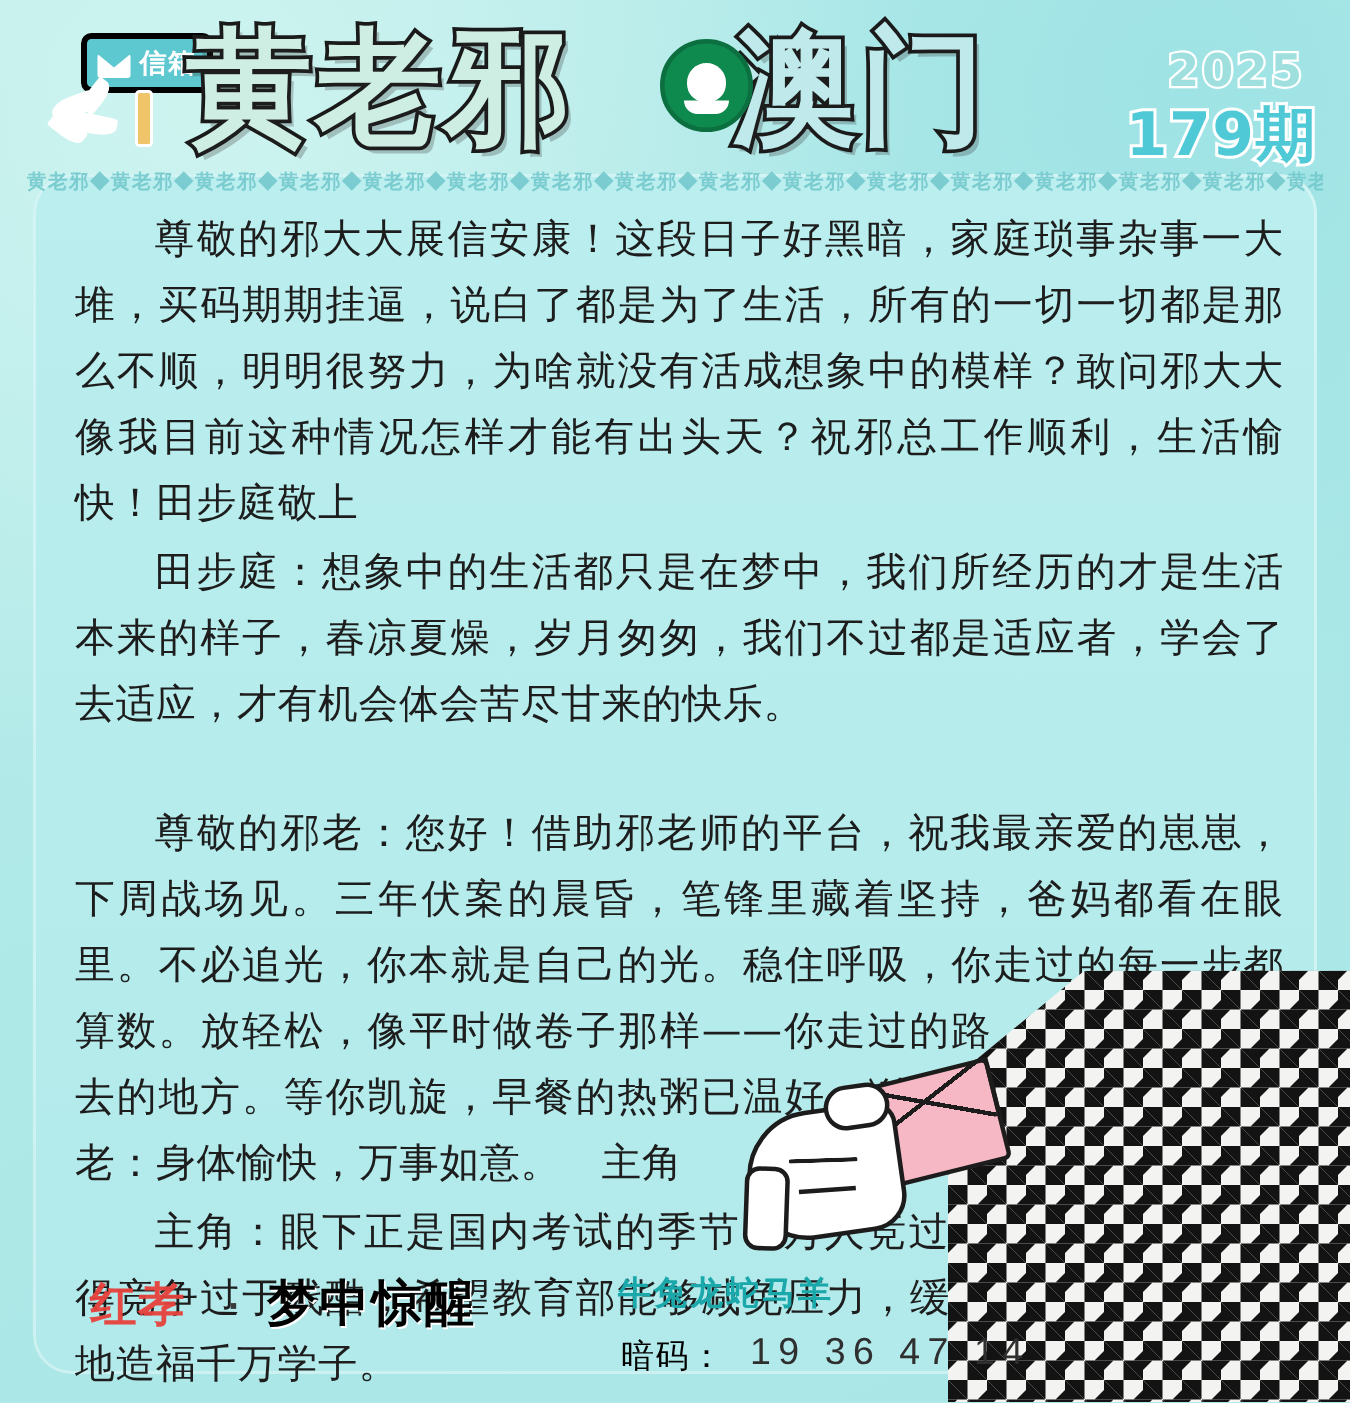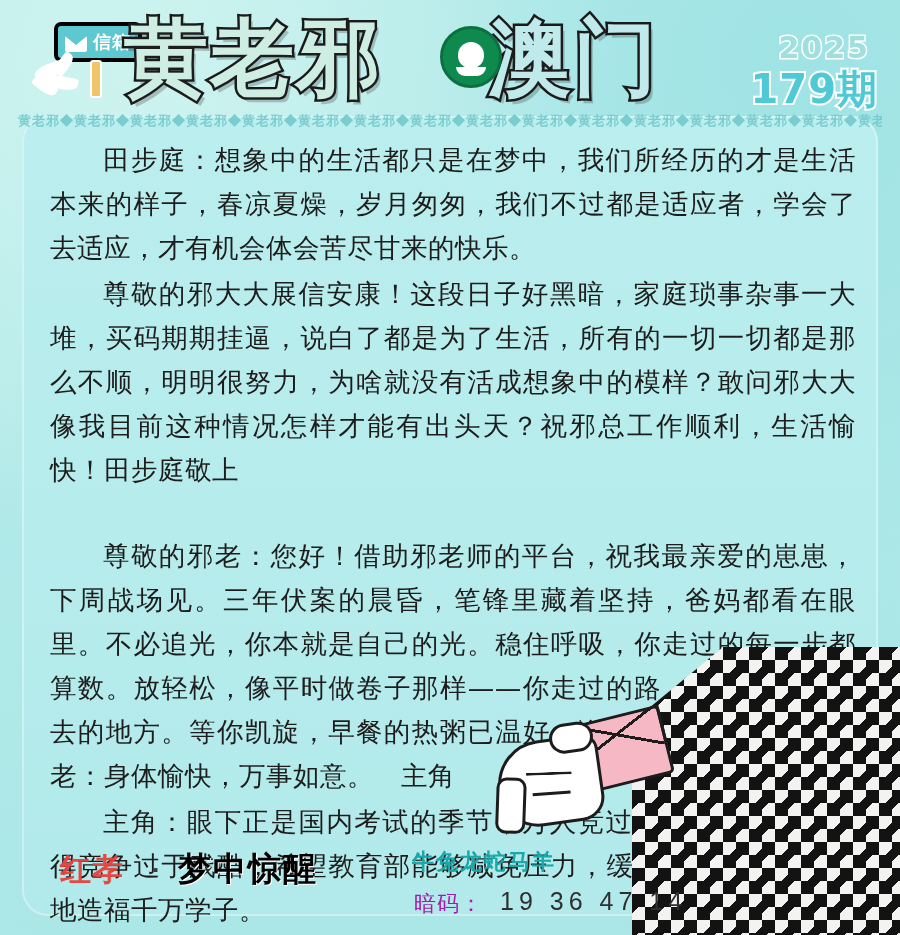--- a/index.html
+++ b/index.html
@@ -280,21 +280,21 @@
     color: #1aa8ab;
     font-family: "DejaVu Sans", sans-serif;
     letter-spacing: 2px;
     text-align: right;
   }
   .f-code-label {
     position: absolute;
     left: 414px;
     top: 44px;
     font-size: 22px;
-    color: #a21caf;
+    color: #000000;
     letter-spacing: 1px;
   }
   .f-code-nums {
     position: absolute;
     left: 500px;
     top: 42px;
     font-size: 25px;
     color: #2f2f2f;
     font-family: Liberation Sans, sans-serif;
     letter-spacing: 5px;
@@ -432,22 +432,22 @@
 
     <div class="lotus-emblem"></div>
 
     <div class="issue-year">2025</div>
     <div class="issue-no">179期</div>
   </div>
 
   <div class="ticker">黄老邪◆黄老邪◆黄老邪◆黄老邪◆黄老邪◆黄老邪◆黄老邪◆黄老邪◆黄老邪◆黄老邪◆黄老邪◆黄老邪◆黄老邪◆黄老邪◆黄老邪◆黄老邪◆黄老邪</div>
 
   <div class="content">
+    <p class="para indent">尊敬的邪大大展信安康！这段日子好黑暗，家庭琐事杂事一大堆，买码期期挂逼，说白了都是为了生活，所有的一切一切都是那么不顺，明明很努力，为啥就没有活成想象中的模样？敢问邪大大像我目前这种情况怎样才能有出头天？祝邪总工作顺利，生活愉快！田步庭敬上</p>
     <p class="para indent">田步庭：想象中的生活都只是在梦中，我们所经历的才是生活本来的样子，春凉夏燥，岁月匆匆，我们不过都是适应者，学会了去适应，才有机会体会苦尽甘来的快乐。</p>
-    <p class="para indent">尊敬的邪大大展信安康！这段日子好黑暗，家庭琐事杂事一大堆，买码期期挂逼，说白了都是为了生活，所有的一切一切都是那么不顺，明明很努力，为啥就没有活成想象中的模样？敢问邪大大像我目前这种情况怎样才能有出头天？祝邪总工作顺利，生活愉快！田步庭敬上</p>
     <div class="gap"></div>
     <p class="para indent">尊敬的邪老：您好！借助邪老师的平台，祝我最亲爱的崽崽，下周战场见。三年伏案的晨昏，笔锋里藏着坚持，爸妈都看在眼里。不必追光，你本就是自己的光。稳住呼吸，你走过的每一步都算数。放轻松，像平时做卷子那样——你走过的路，终会托你去想去的地方。等你凯旋，早餐的热粥已温好。谢谢邪老的平台！祝邪老：身体愉快，万事如意。　主角</p>
     <p class="para indent">主角：眼下正是国内考试的季节，万人竞过独木桥，老邪只觉得竞争过于残酷，希望教育部能够减免压力，缓和内卷，才是真正地造福千万学子。</p>
   </div>
 
   <div class="houndstooth"></div>
 
   <div class="sticker">
     <div class="env-pink"></div>
     <div class="hand">

